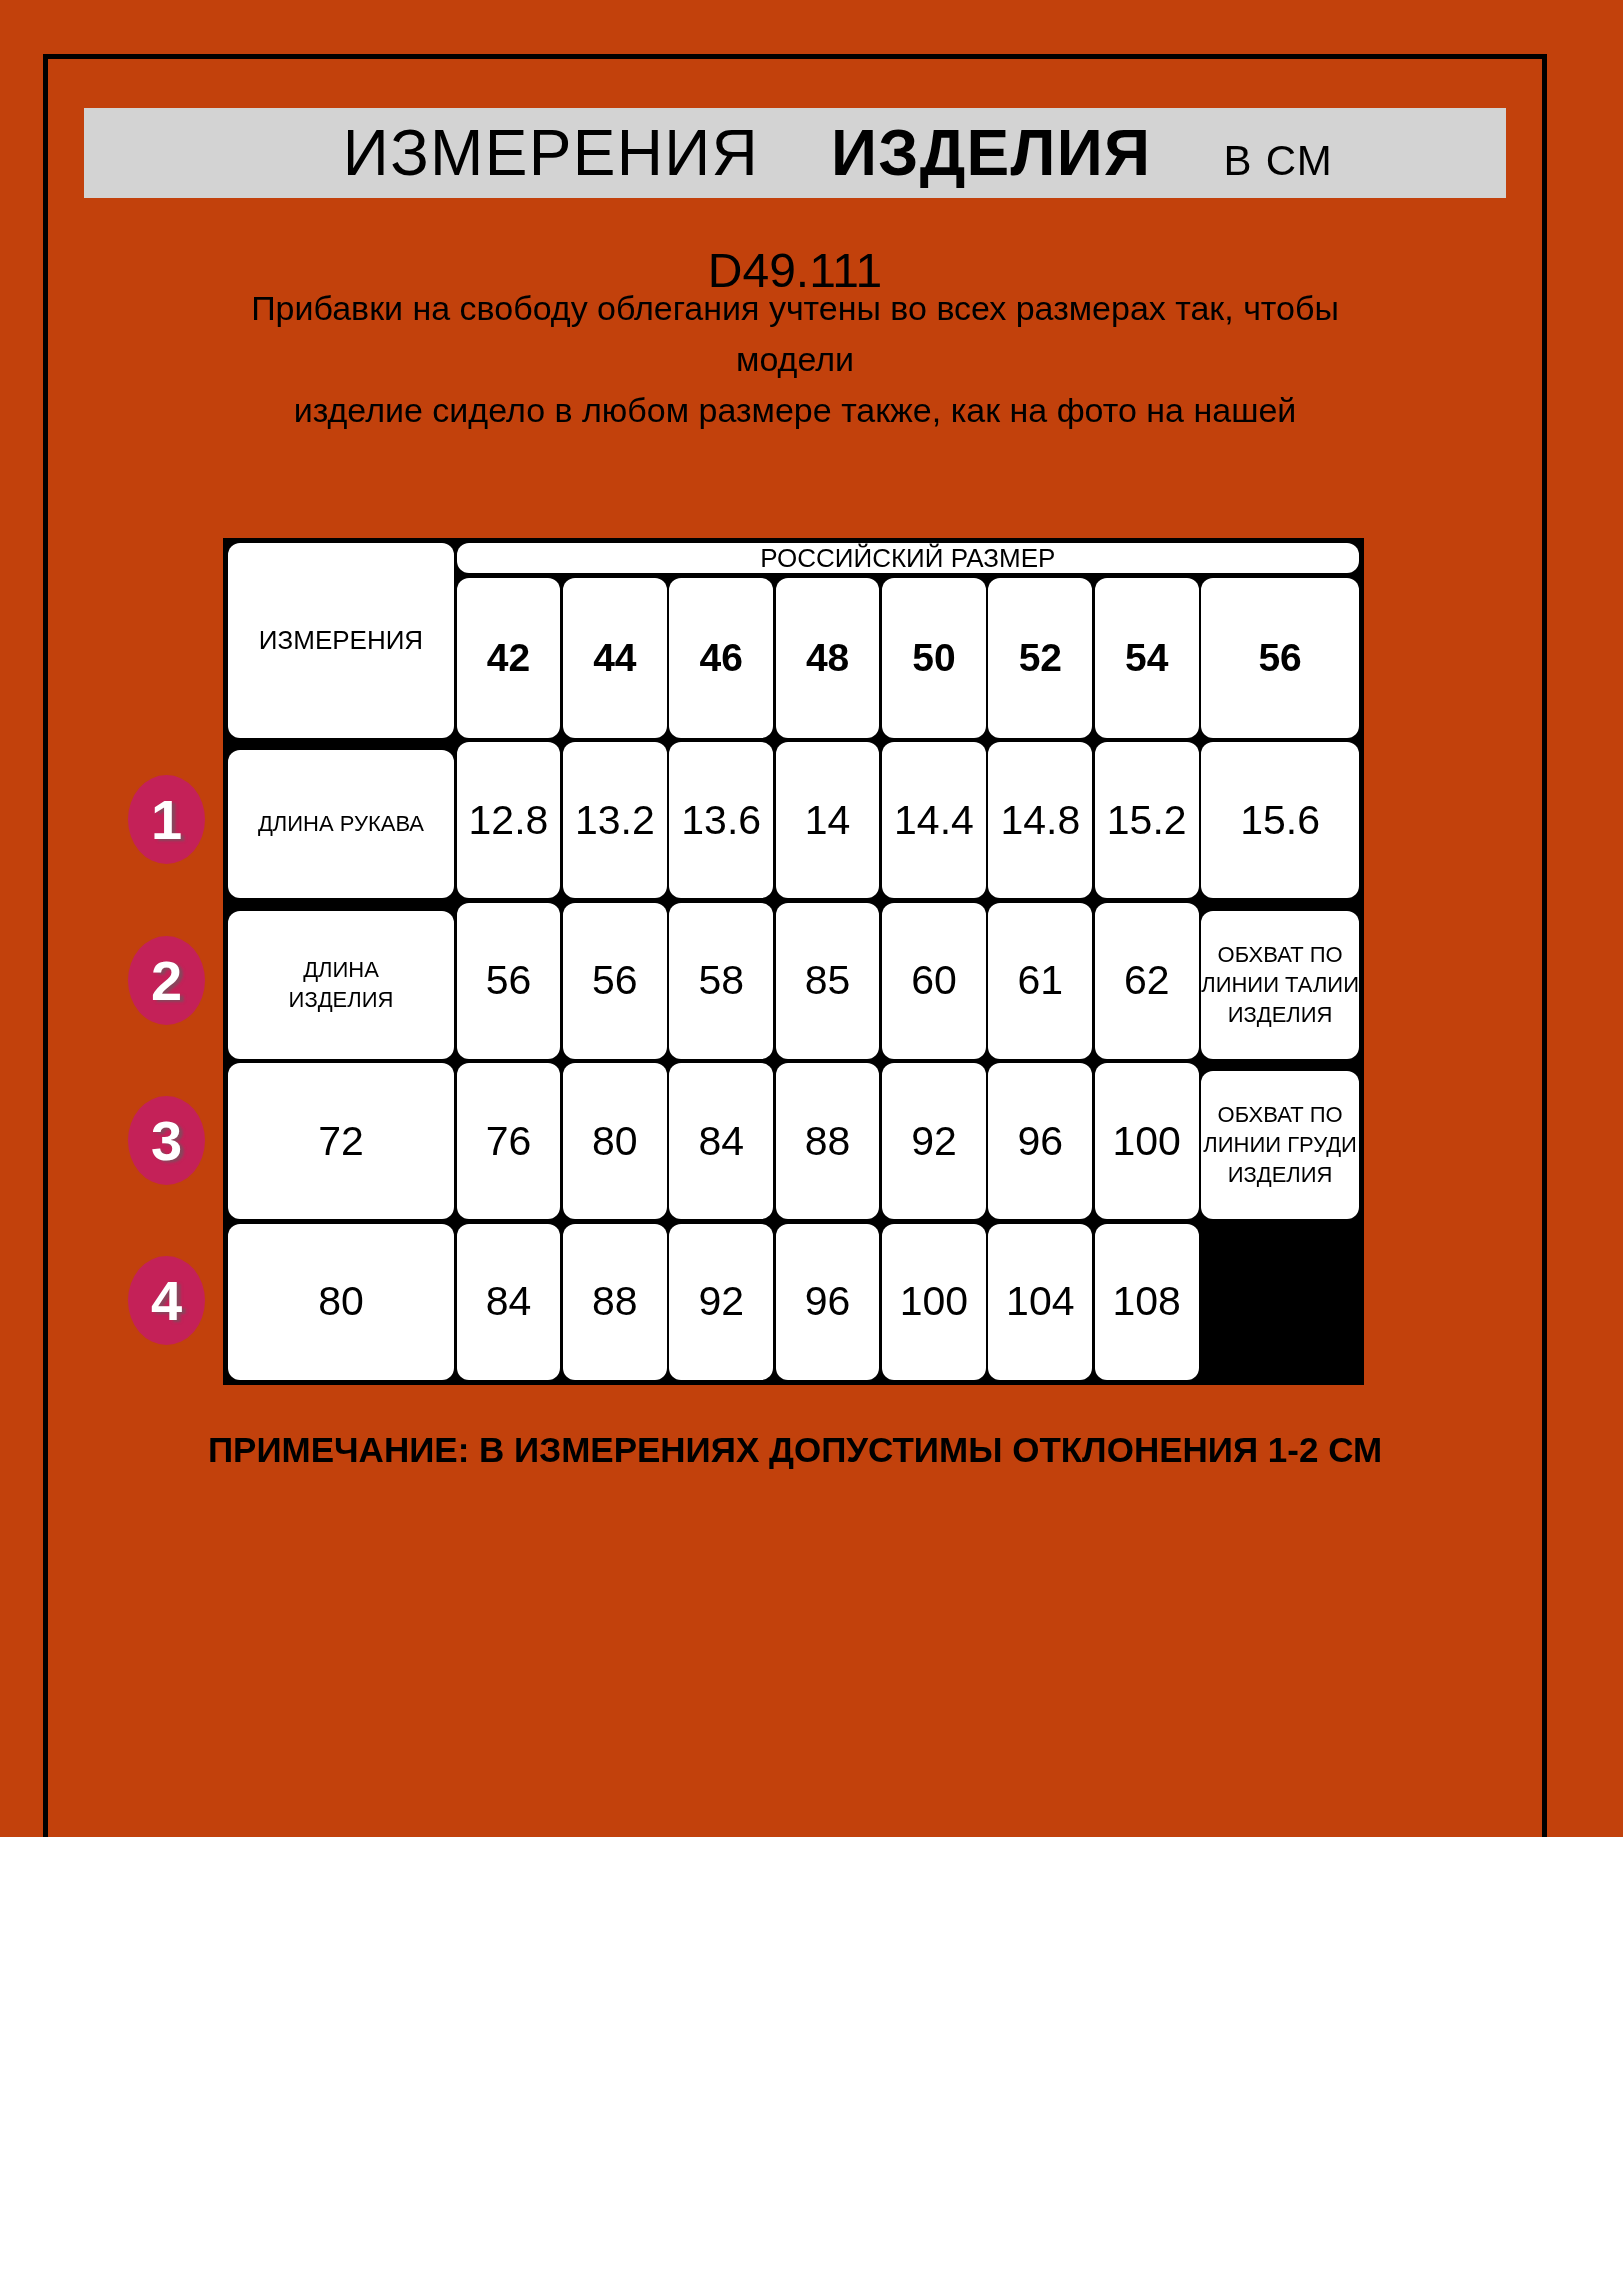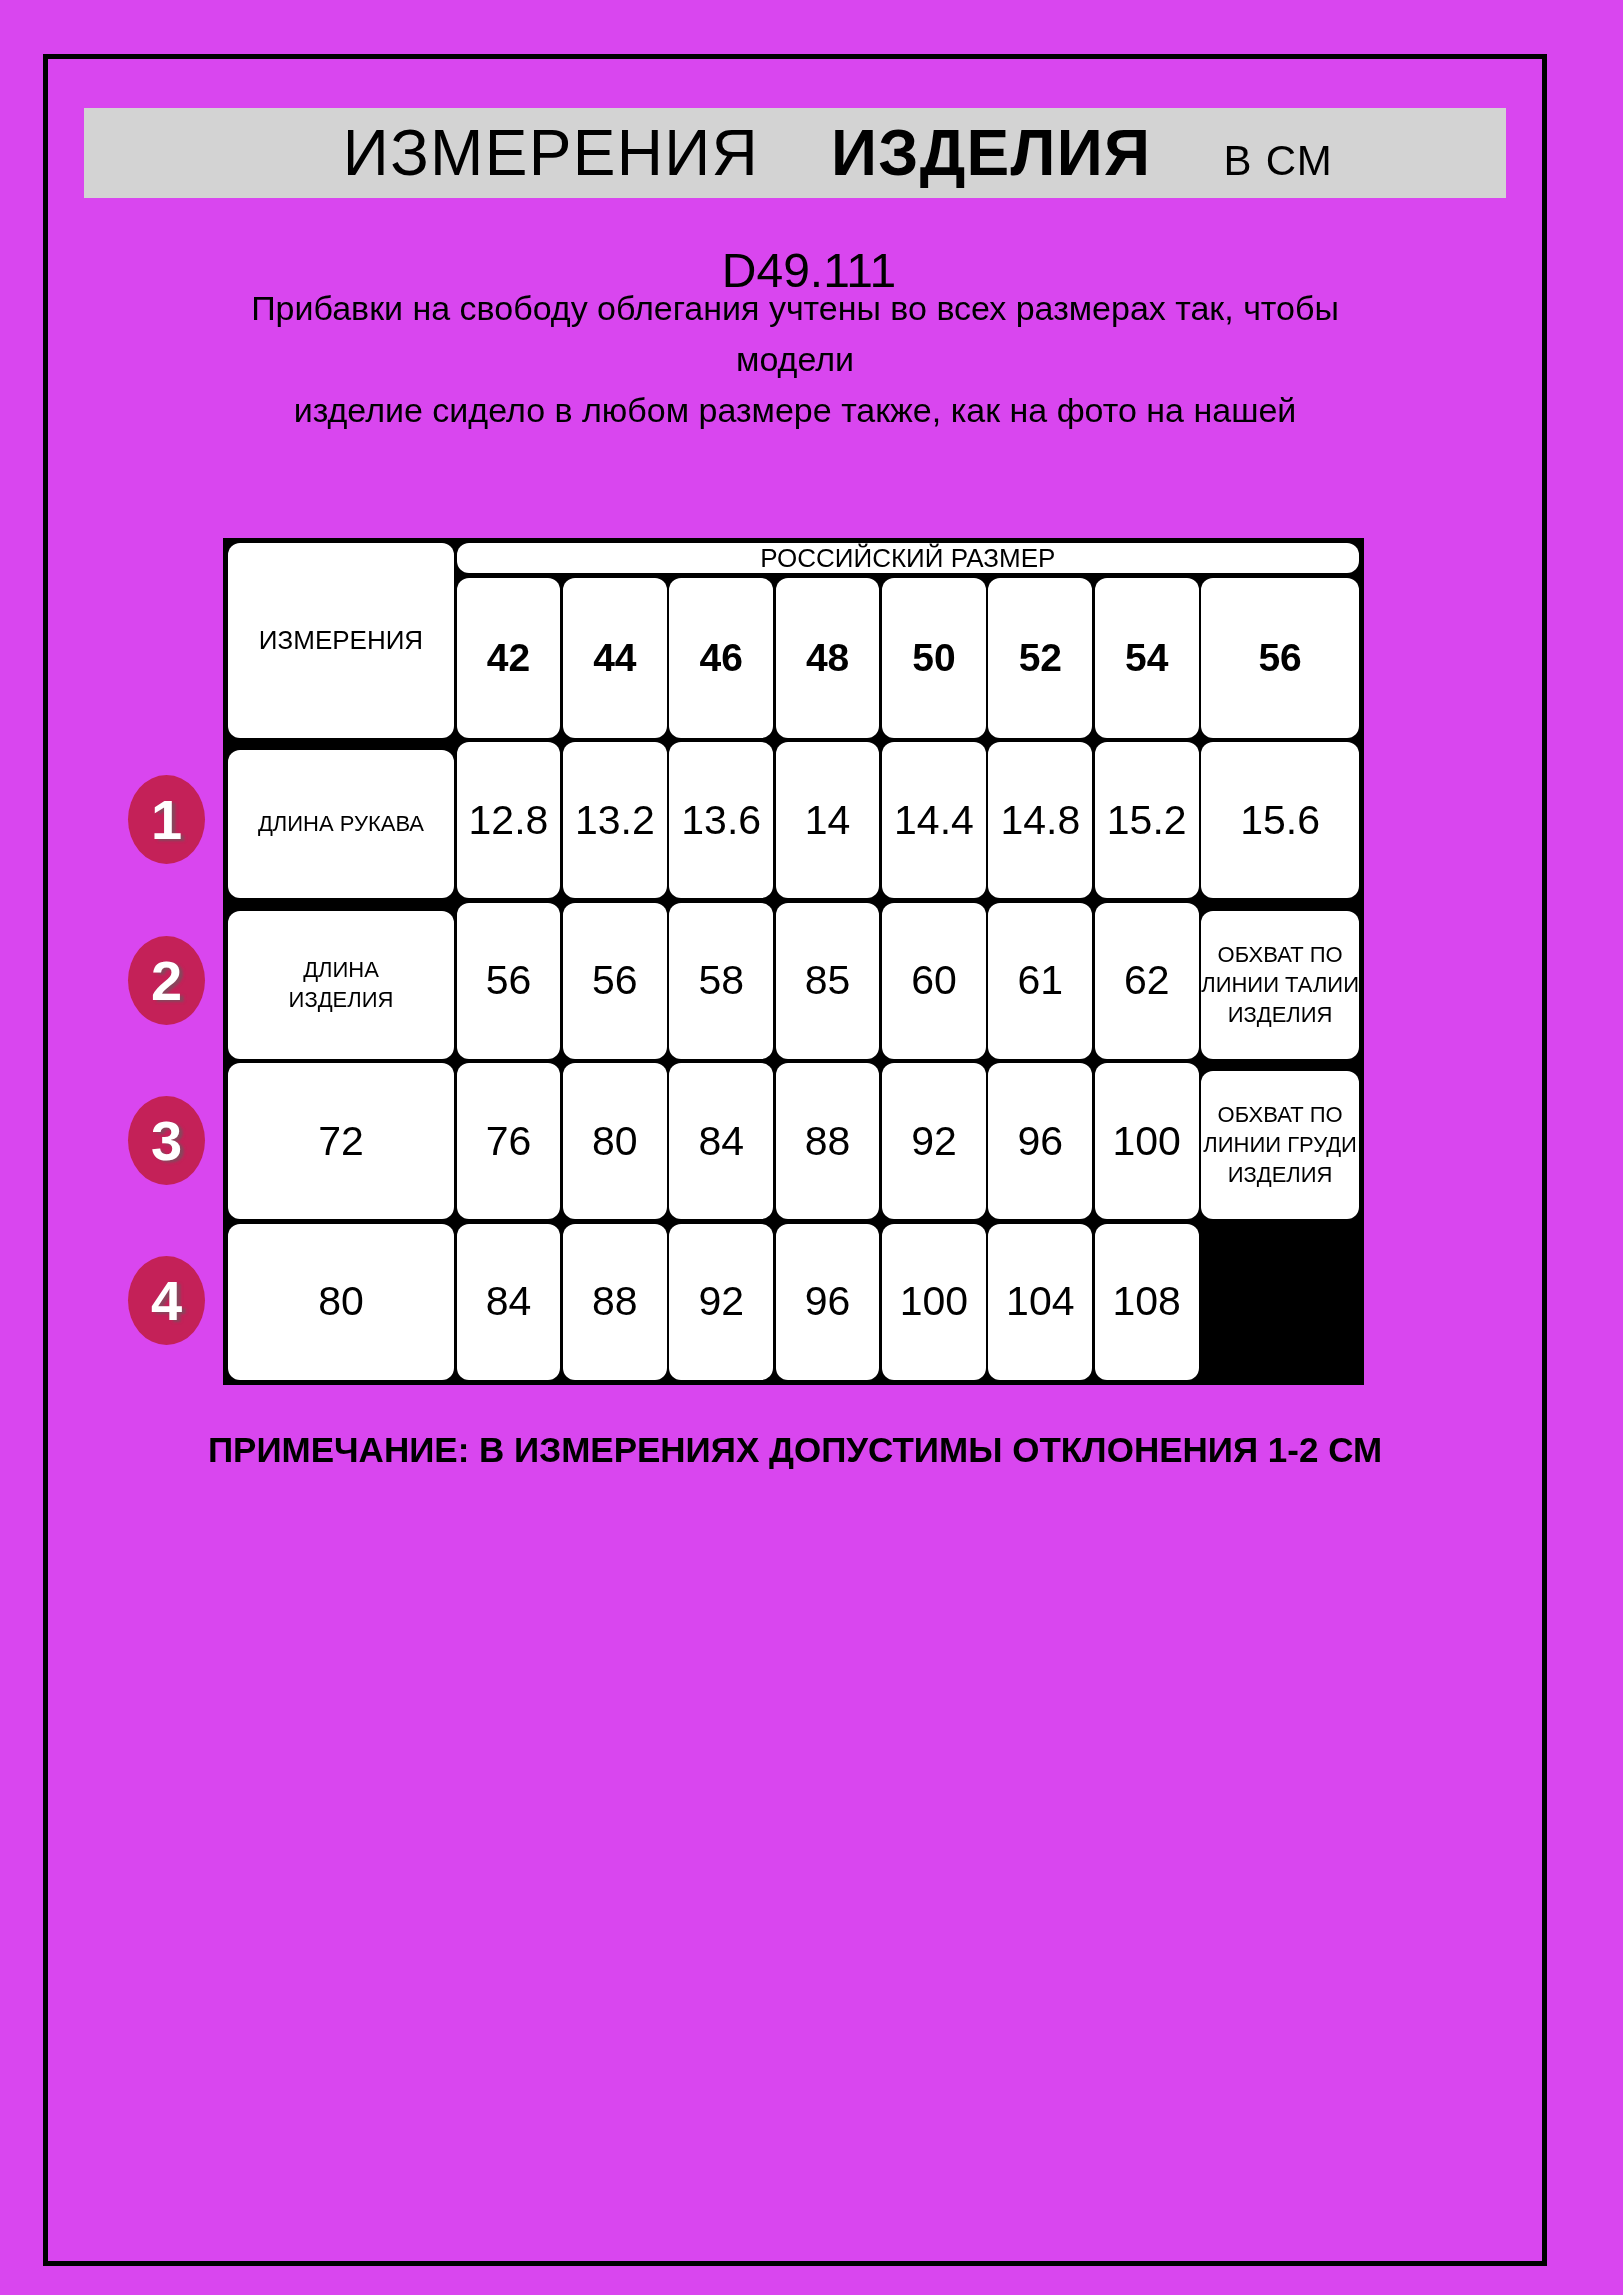--- a/index.html
+++ b/index.html
@@ -5,22 +5,22 @@
   html, body {
     margin: 0;
     padding: 0;
     background: #ffffff;
     font-family: "Liberation Sans", "DejaVu Sans", sans-serif;
     color: #000;
   }
   .page {
     position: relative;
     width: 1623px;
-    height: 2295px;
-    background: #d946ef;
+    height: 1837px;
+    background: #c2410c;
     overflow: hidden;
   }
   .frame {
     position: absolute;
     left: 43px;
     top: 54px;
     width: 1504px;
     height: 2212px;
     border: 5.2px solid #000;
     box-sizing: border-box;
@@ -48,21 +48,20 @@
   .content-center {
     position: absolute;
     left: 43px;
     width: 1504px;
     text-align: center;
   }
   .code {
     top: 243px;
     font-size: 48px;
     font-weight: 400;
-    padding-left: 14px;
   }
   .desc {
     top: 283px;
     font-size: 34px;
     line-height: 51px;
     font-weight: 400;
   }
   .size-table {
     position: absolute;
     left: 223px;

